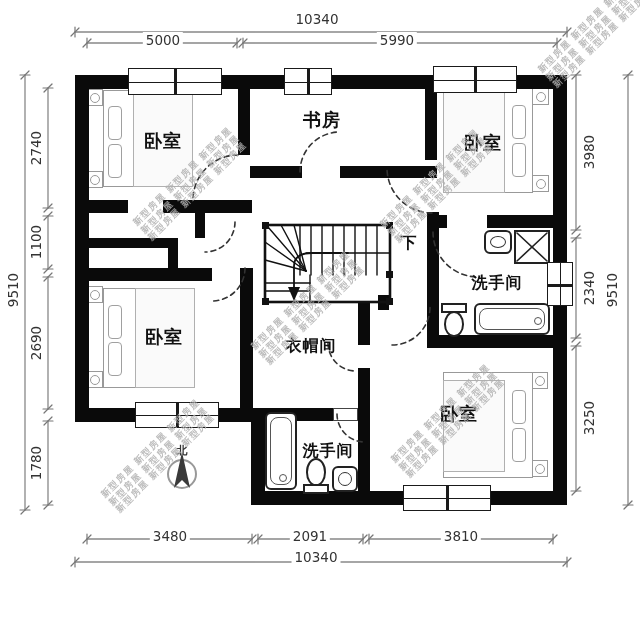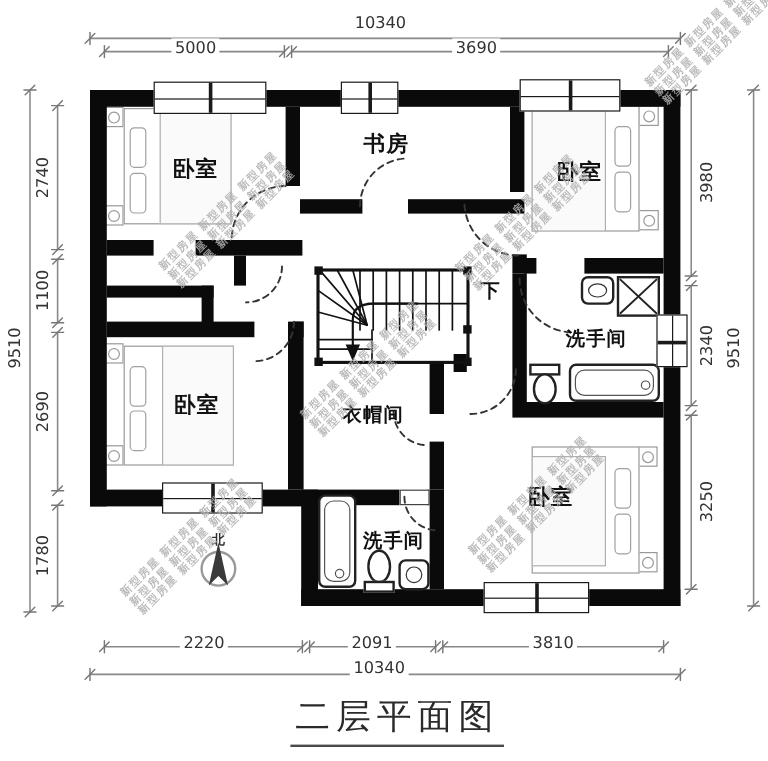--- a/index.html
+++ b/index.html
@@ -311,22 +311,22 @@
   <div class="rlabel" style="left:497px;top:283px;font-size:16px;">洗手间</div>
   <div class="rlabel" style="left:164px;top:337px;font-size:18px;">卧室</div>
   <div class="rlabel" style="left:311px;top:346px;font-size:16px;">衣帽间</div>
   <div class="rlabel" style="left:328px;top:451px;font-size:16px;">洗手间</div>
   <div class="rlabel" style="left:459px;top:414px;font-size:18px;">卧室</div>
   <div class="rlabel" style="left:409px;top:243px;font-size:16px;">下</div>
   <div id="north-label">北</div>
 
   <div class="dlabel" style="left:317px;top:19px;">10340</div>
   <div class="dlabel" style="left:163px;top:40px;">5000</div>
-  <div class="dlabel" style="left:397px;top:40px;">3690</div>
-  <div class="dlabel" style="left:170px;top:536px;">2220</div>
+  <div class="dlabel" style="left:397px;top:40px;">5990</div>
+  <div class="dlabel" style="left:170px;top:536px;">3480</div>
   <div class="dlabel" style="left:310px;top:536px;">2091</div>
   <div class="dlabel" style="left:461px;top:536px;">3810</div>
   <div class="dlabel" style="left:316px;top:557px;">10340</div>
   <div class="dlabel rot" style="left:13px;top:290px;">9510</div>
   <div class="dlabel rot" style="left:36px;top:148px;">2740</div>
   <div class="dlabel rot" style="left:36px;top:242px;">1100</div>
   <div class="dlabel rot" style="left:36px;top:343px;">2690</div>
   <div class="dlabel rot" style="left:36px;top:463px;">1780</div>
   <div class="dlabel rot" style="left:589px;top:152px;">3980</div>
   <div class="dlabel rot" style="left:589px;top:288px;">2340</div>
@@ -357,14 +357,13 @@
     <div>新型房屋 新型房屋 新型房屋</div>
       <div>新型房屋 新型房屋 新型房屋</div>
       <div>新型房屋 新型房屋 新型房屋</div>
   </div>
   <div class="wm" style="left:520px;top:15px;">
     <div>新型房屋 新型房屋 新型房屋</div>
       <div>新型房屋 新型房屋 新型房屋</div>
       <div>新型房屋 新型房屋 新型房屋</div>
   </div>
 
-  <div id="title">二层平面图</div>
 </div>
 
 </body></html>

